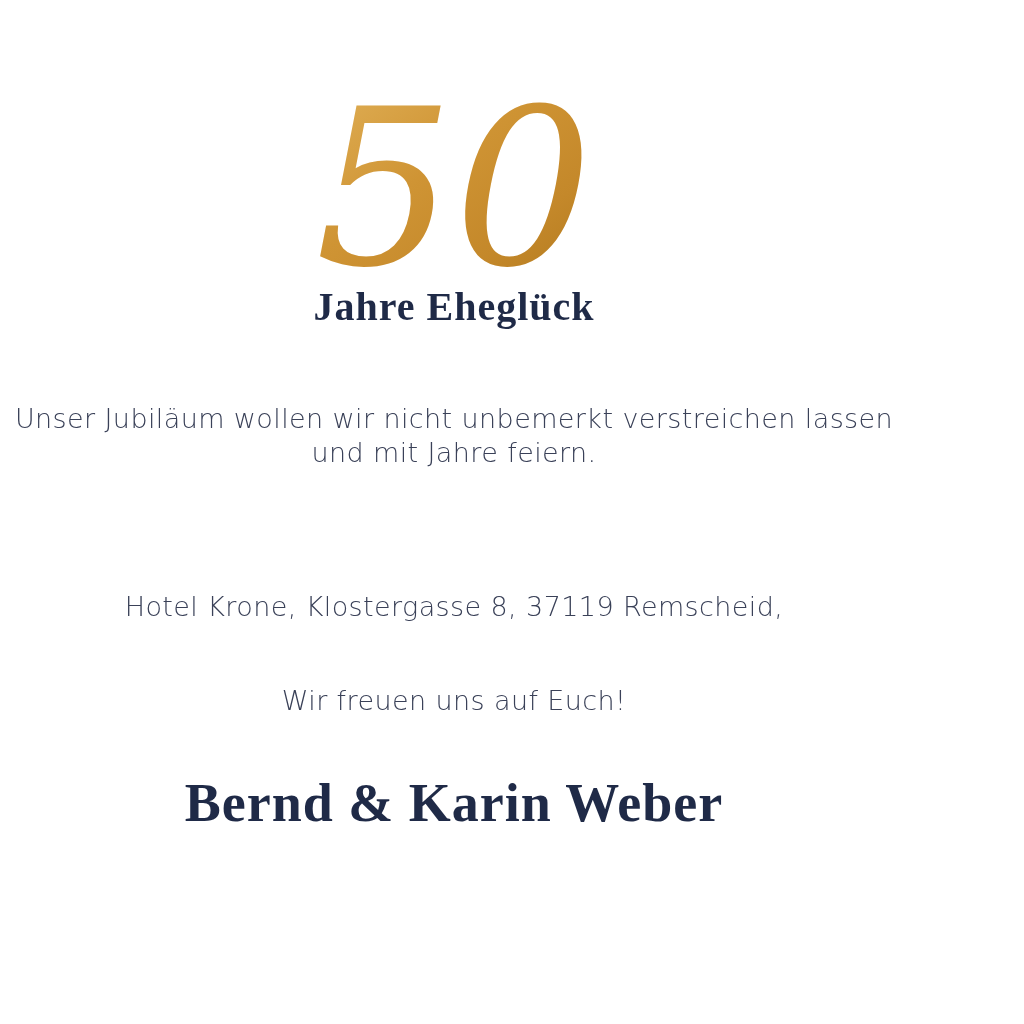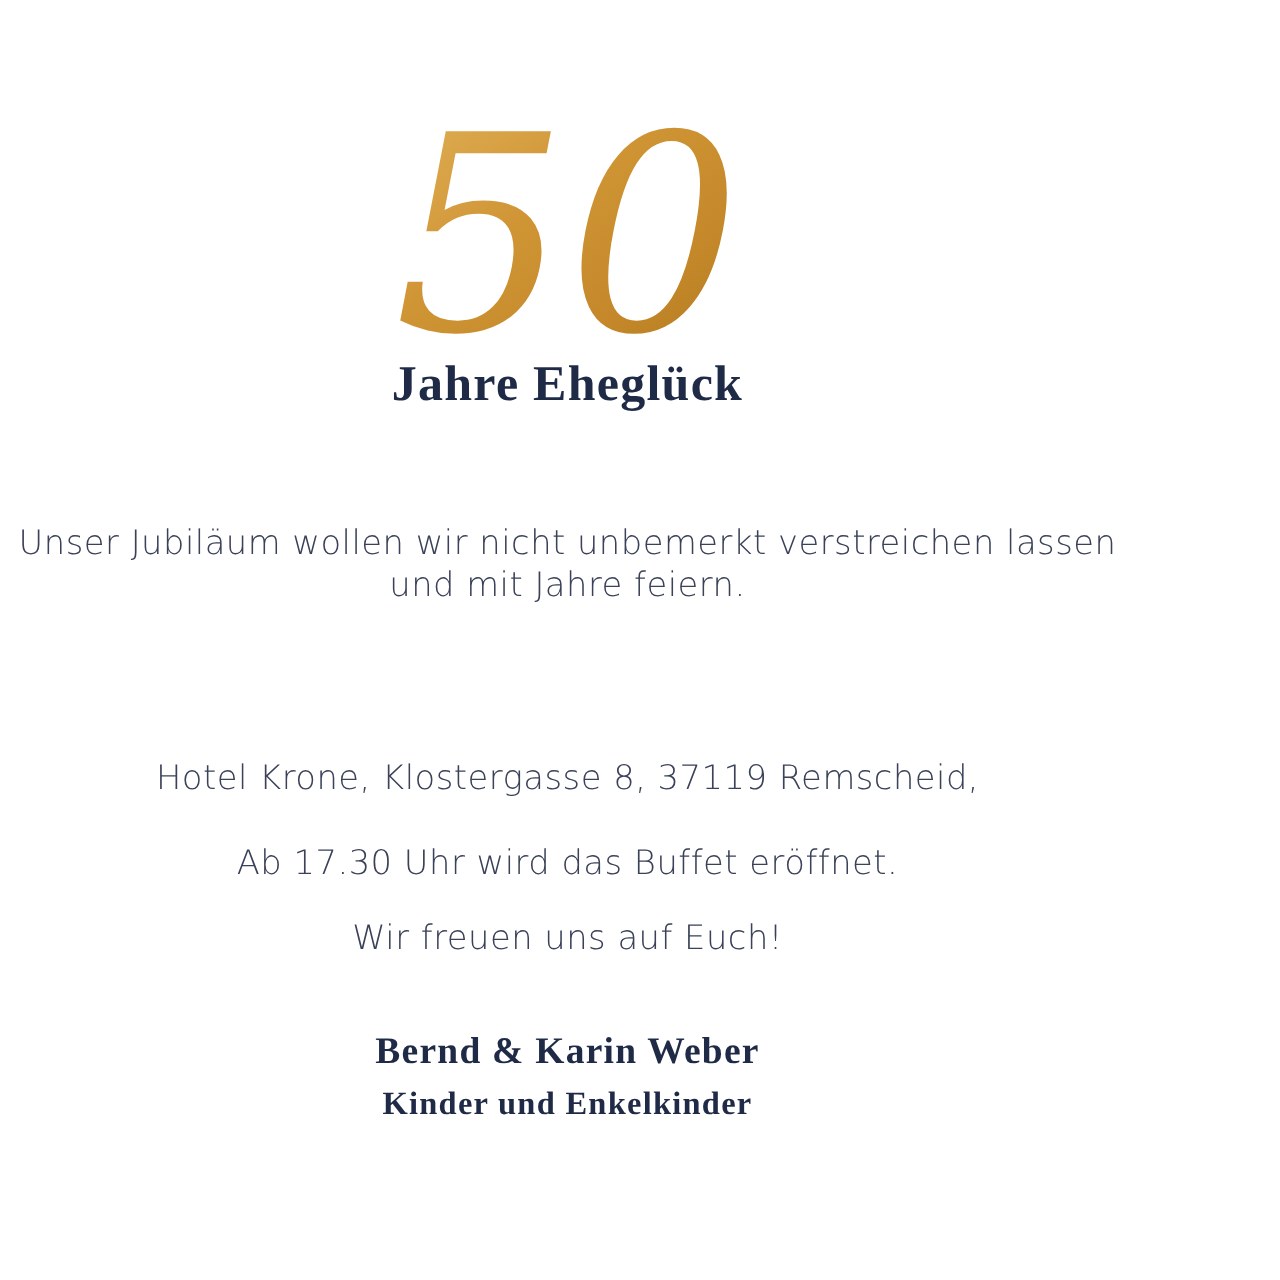--- a/index.html
+++ b/index.html
@@ -42,33 +42,33 @@
   .message {
     margin-top: 72px;
     font-family: "DejaVu Sans", "Liberation Sans", sans-serif;
     font-weight: 200;
     font-size: 27px;
     line-height: 34px;
     letter-spacing: 0.4px;
     color: #3a4158;
   }
   .message p {
-    margin: 16px 0 0 0;
+    margin: 0 0 0 0;
   }
   .message p + p {
     margin-top: 26px;
   }
   .signature {
     margin-top: 56px;
     color: #1f2a47;
   }
   .signature-names {
     font-family: "Liberation Serif", "DejaVu Serif", serif;
     font-weight: 600;
-    font-size: 30px;
+    font-size: 54px;
     line-height: 1.1;
     letter-spacing: 1px;
     margin: 0;
   }
   .signature-children {
     font-family: "Liberation Serif", "DejaVu Serif", serif;
     font-weight: 600;
     font-size: 26px;
     line-height: 1.2;
     letter-spacing: 1px;
@@ -101,25 +101,23 @@
       <span>Unser Jubiläum wollen wir nicht unbemerkt verstreichen lassen</span><br>
       <span>und mit Jahre feiern.</span>
     </p>
     <p>
       <br>
     </p>
     <p>
       <br>
       <span>Hotel Krone, Klostergasse 8, 37119 Remscheid,</span><br>
       <br>
-      <span>Ab 17.30 Uhr wird das Buffet eröffnet.</span>
     </p>
     <p>
       <span>Wir freuen uns auf Euch!</span>
     </p>
   </div>
 
   <div class="signature">
     <p class="signature-names">Bernd &amp; Karin Weber</p>
-    <p class="signature-children">Kinder und Enkelkinder</p>
   </div>
 
 </div>
 
 </body></html>

